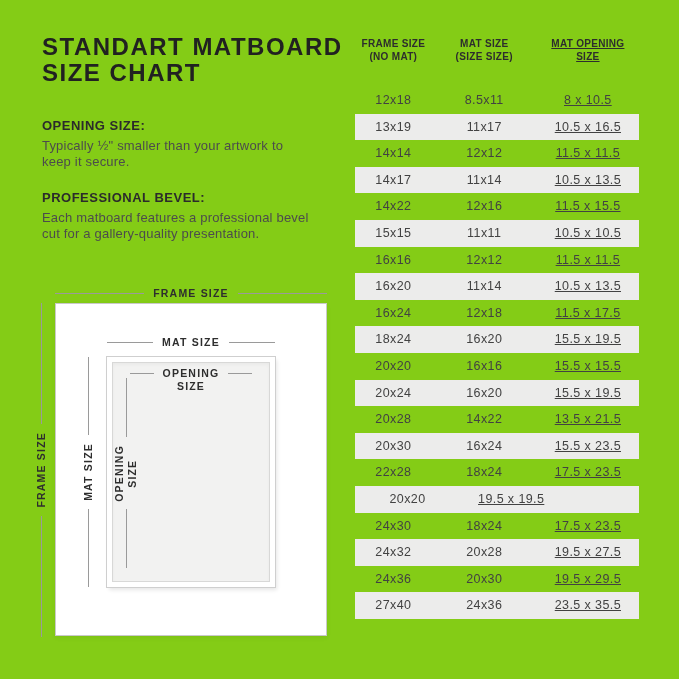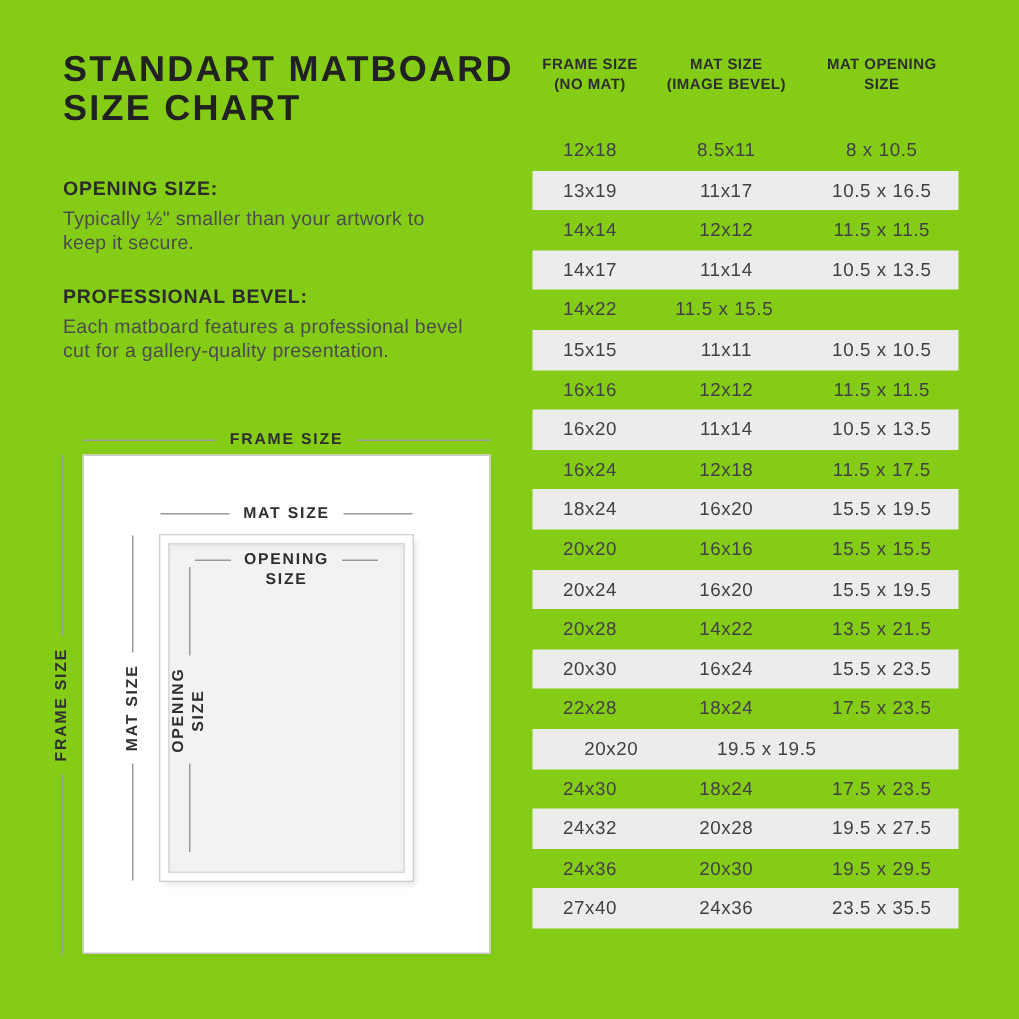--- a/index.html
+++ b/index.html
@@ -77,21 +77,21 @@
   }
   .tbody {
     position:absolute; left:355px; top:87px; width:284px;
   }
   .trow { display:flex; height:26.6px; }
   .trow.striped { background:#ececeb; }
   .tcell {
     font-size:12.5px; color:#424242; letter-spacing:0.4px;
     line-height:26.6px; text-align:center; white-space:nowrap;
   }
-  .c0 { width:27%; } .c1 { width:37%; } .c2 { width:36%; }
+  .c0 { width:27%; } .c1 { width:37%; } .c2 { width:36%;text-decoration:underline; }
 </style>
 </head>
 <body>
 
 <div class="canvas">
 
   <h1 class="title">
     <span>STANDART MATBOARD</span>
     <span>SIZE CHART</span>
   </h1>
@@ -150,21 +150,21 @@
     <div class="vline"></div>
   </div>
 
   <div class="thead">
     <div class="hcell c0">
       <span style="display:block">FRAME SIZE</span>
       <span style="display:block">(NO MAT)</span>
     </div>
     <div class="hcell c1">
       <span style="display:block">MAT SIZE</span>
-      <span style="display:block">(IMAGE BEVEL)</span>
+      <span style="display:block">(SIZE SIZE)</span>
     </div>
     <div class="hcell c2">
       <span style="display:block">MAT OPENING</span>
       <span style="display:block">SIZE</span>
     </div>
   </div>
 
   <div class="tbody">
       <div class="trow">
         <div class="tcell c0">12x18</div>
@@ -181,20 +181,21 @@
         <div class="tcell c1">12x12</div>
         <div class="tcell c2">11.5 x 11.5</div>
       </div>
       <div class="trow striped">
         <div class="tcell c0">14x17</div>
         <div class="tcell c1">11x14</div>
         <div class="tcell c2">10.5 x 13.5</div>
       </div>
       <div class="trow">
         <div class="tcell c0">14x22</div>
+        <div class="tcell c1">12x16</div>
         <div class="tcell c2">11.5 x 15.5</div>
       </div>
       <div class="trow striped">
         <div class="tcell c0">15x15</div>
         <div class="tcell c1">11x11</div>
         <div class="tcell c2">10.5 x 10.5</div>
       </div>
       <div class="trow">
         <div class="tcell c0">16x16</div>
         <div class="tcell c1">12x12</div>

